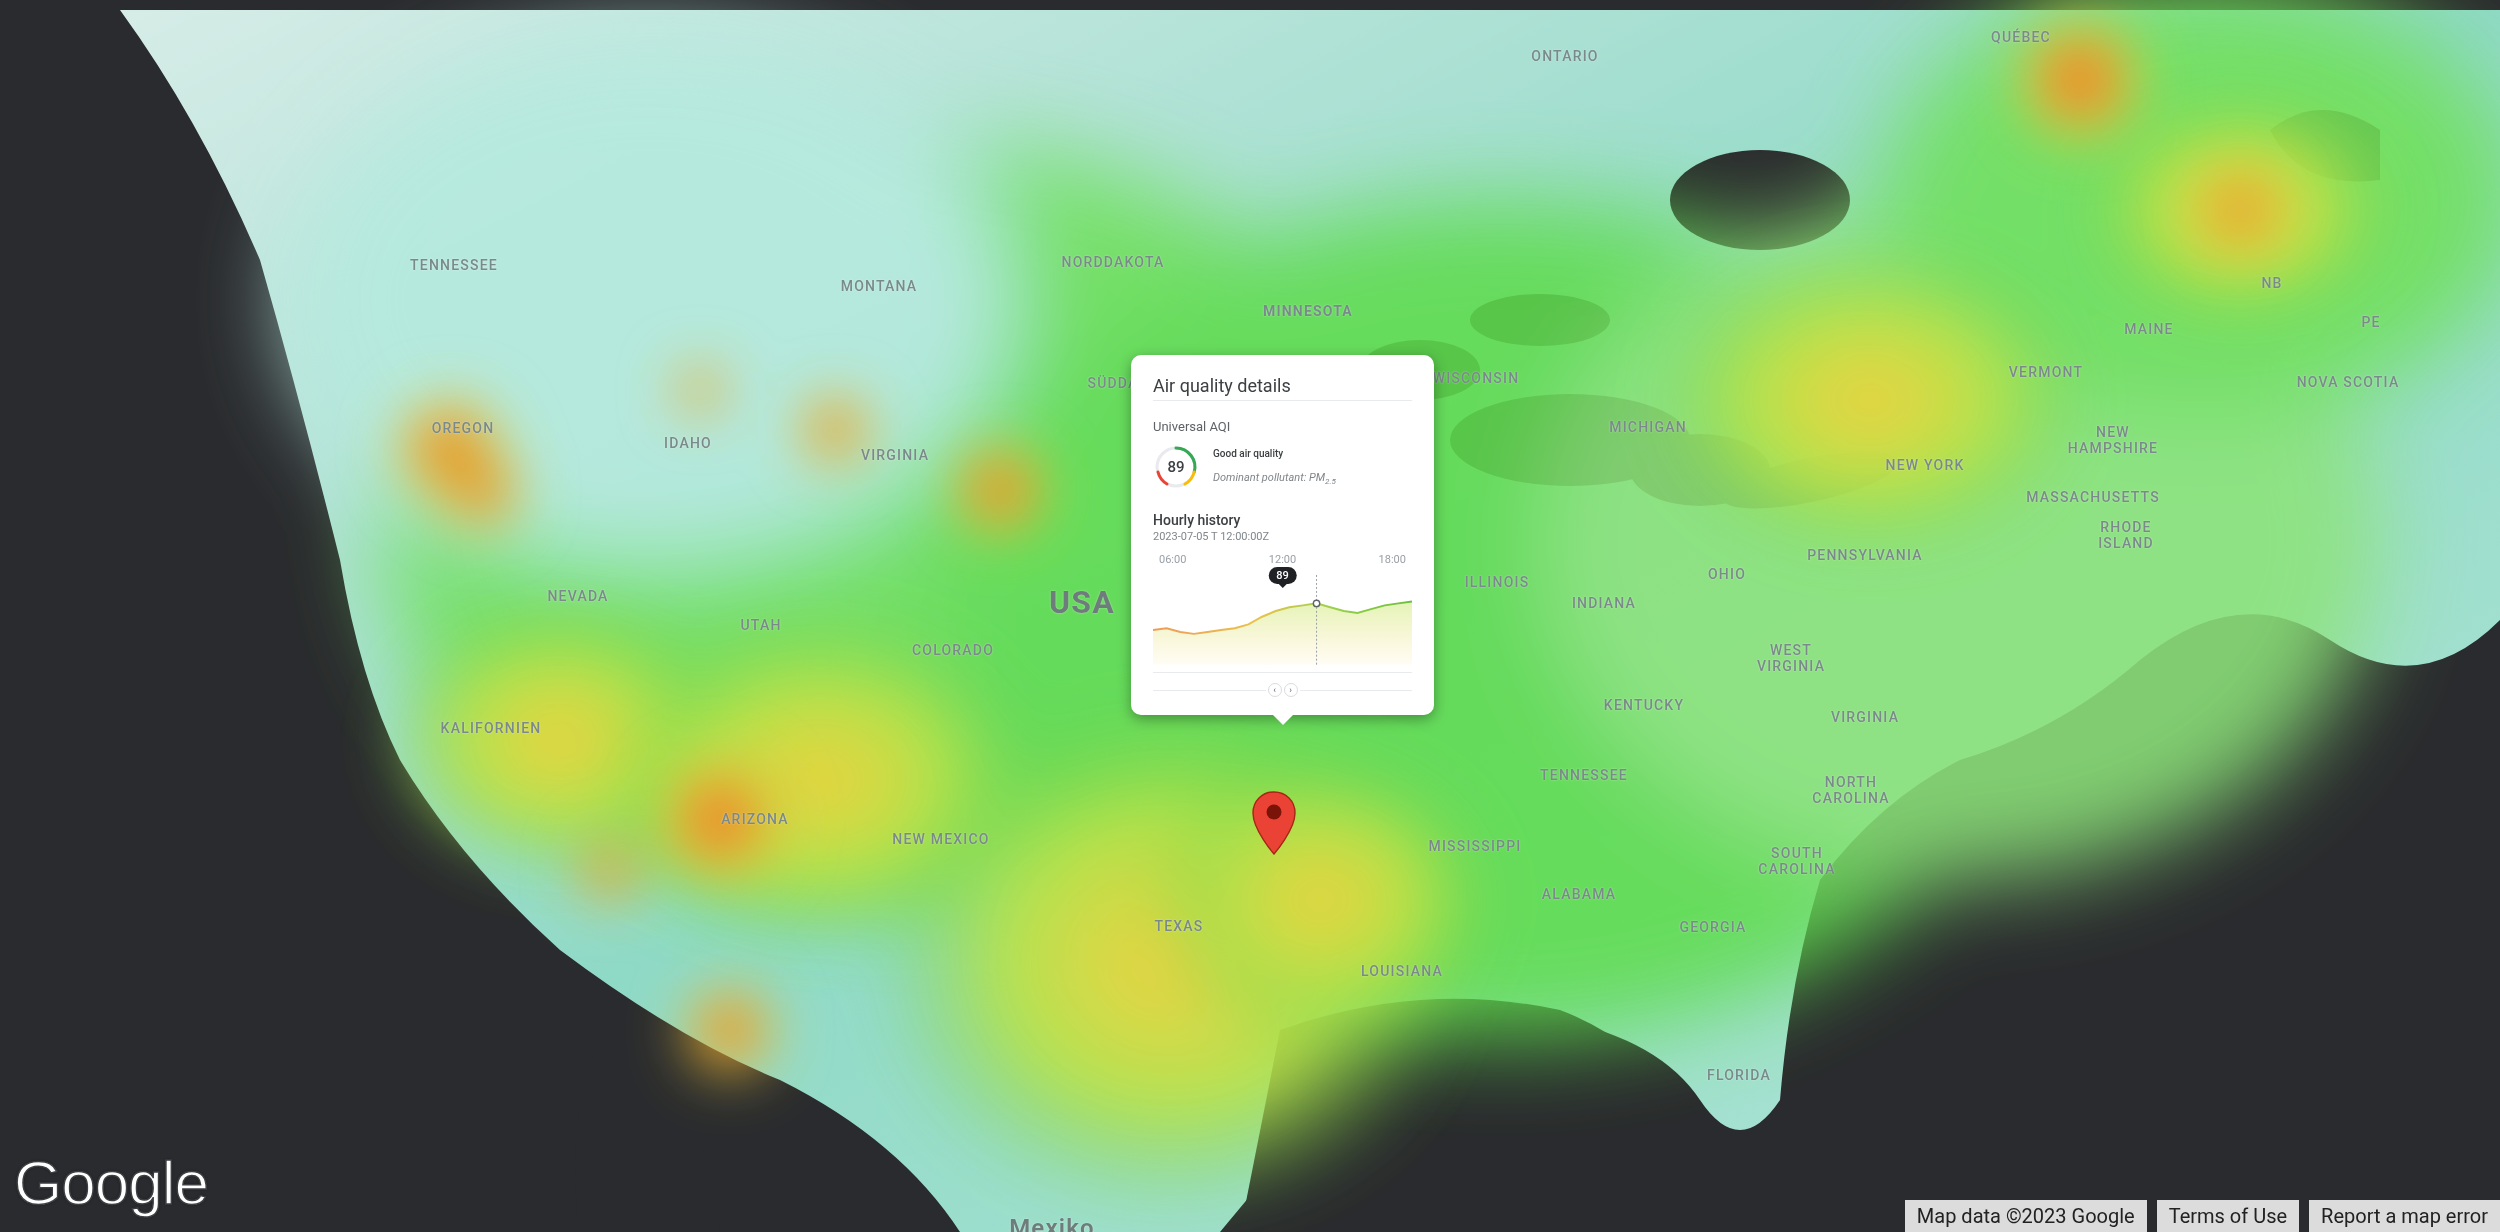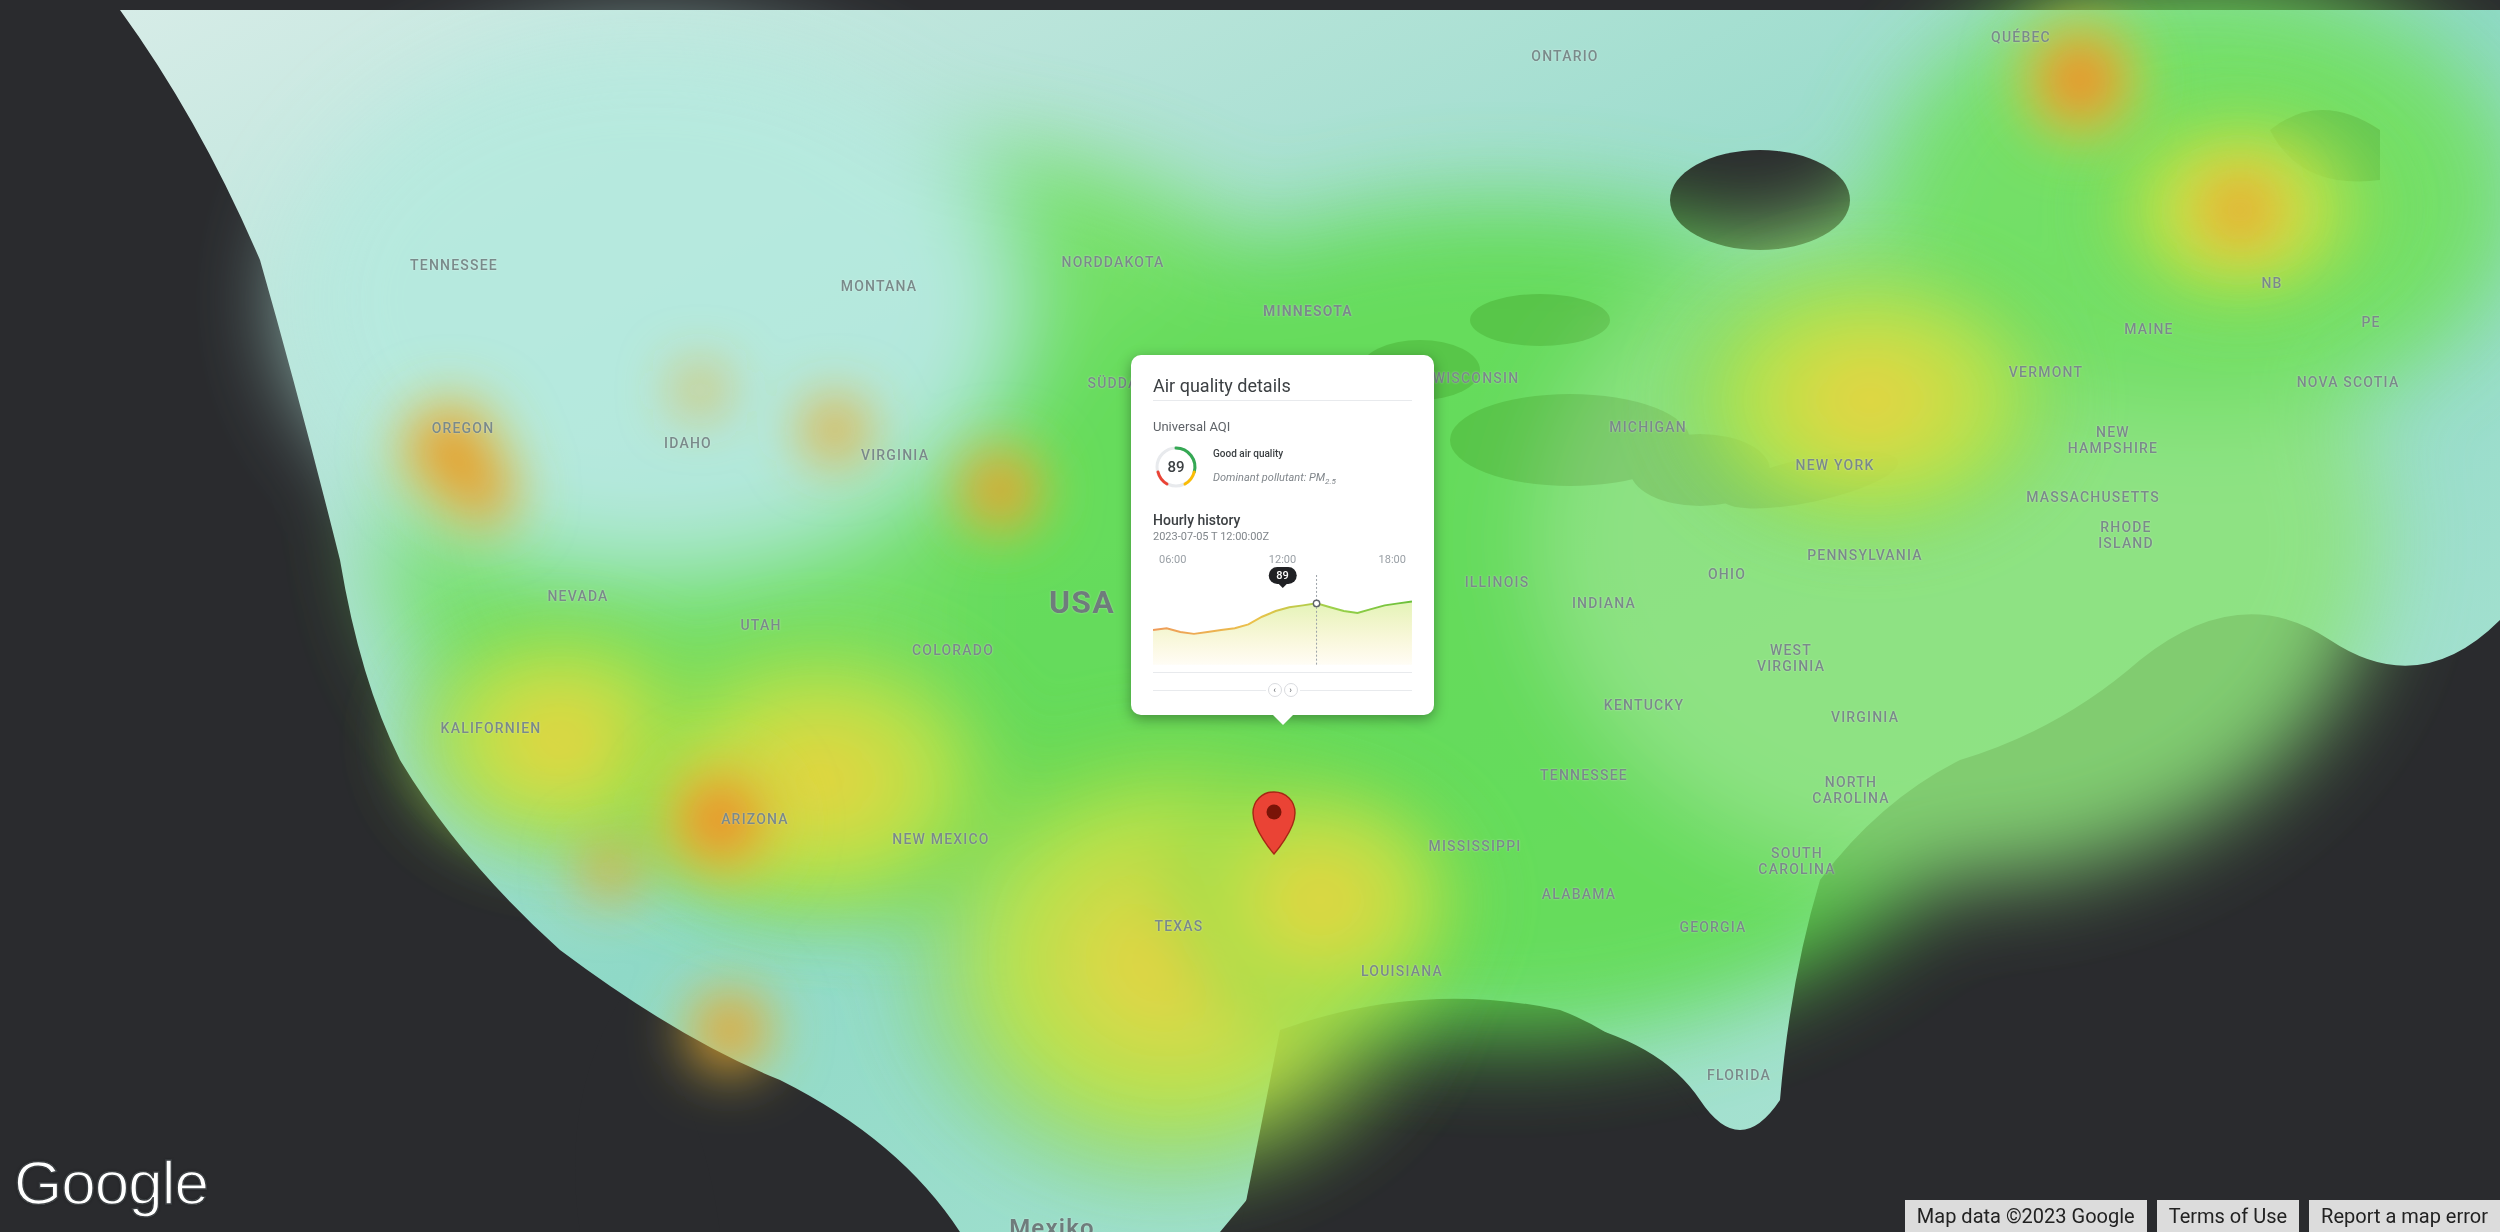--- a/index.html
+++ b/index.html
@@ -309,21 +309,21 @@
       <div class="map-label" style="left: 1565px; top: 56px;">ONTARIO</div>
       <div class="map-label" style="left: 1476px; top: 378px;">WISCONSIN</div>
       <div class="map-label" style="left: 1648px; top: 427px;">MICHIGAN</div>
       <div class="map-label" style="left: 2021px; top: 37px;">QUÉBEC</div>
       <div class="map-label" style="left: 2149px; top: 329px;">MAINE</div>
       <div class="map-label" style="left: 2046px; top: 372px;">VERMONT</div>
       <div class="map-label" style="left: 2113px; top: 440px;">NEW<br>HAMPSHIRE</div>
       <div class="map-label" style="left: 2272px; top: 283px;">NB</div>
       <div class="map-label" style="left: 2371px; top: 322px;">PE</div>
       <div class="map-label" style="left: 2348px; top: 382px;">NOVA SCOTIA</div>
-      <div class="map-label" style="left: 1835px; top: 465px;">NEW YORK</div>
+      <div class="map-label" style="left: 1925px; top: 465px;">NEW YORK</div>
       <div class="map-label" style="left: 2093px; top: 497px;">MASSACHUSETTS</div>
       <div class="map-label" style="left: 2126px; top: 535px;">RHODE<br>ISLAND</div>
       <div class="map-label" style="left: 463px; top: 428px;">OREGON</div>
       <div class="map-label" style="left: 688px; top: 443px;">IDAHO</div>
       <div class="map-label" style="left: 895px; top: 455px;">VIRGINIA</div>
       <div class="map-label" style="left: 1113px; top: 383px;">SÜDDA</div>
       <div class="map-label" style="left: 578px; top: 596px;">NEVADA</div>
       <div class="map-label" style="left: 761px; top: 625px;">UTAH</div>
       <div class="map-label" style="left: 953px; top: 650px;">COLORADO</div>
       <div class="map-label" style="left: 1497px; top: 582px;">ILLINOIS</div>

